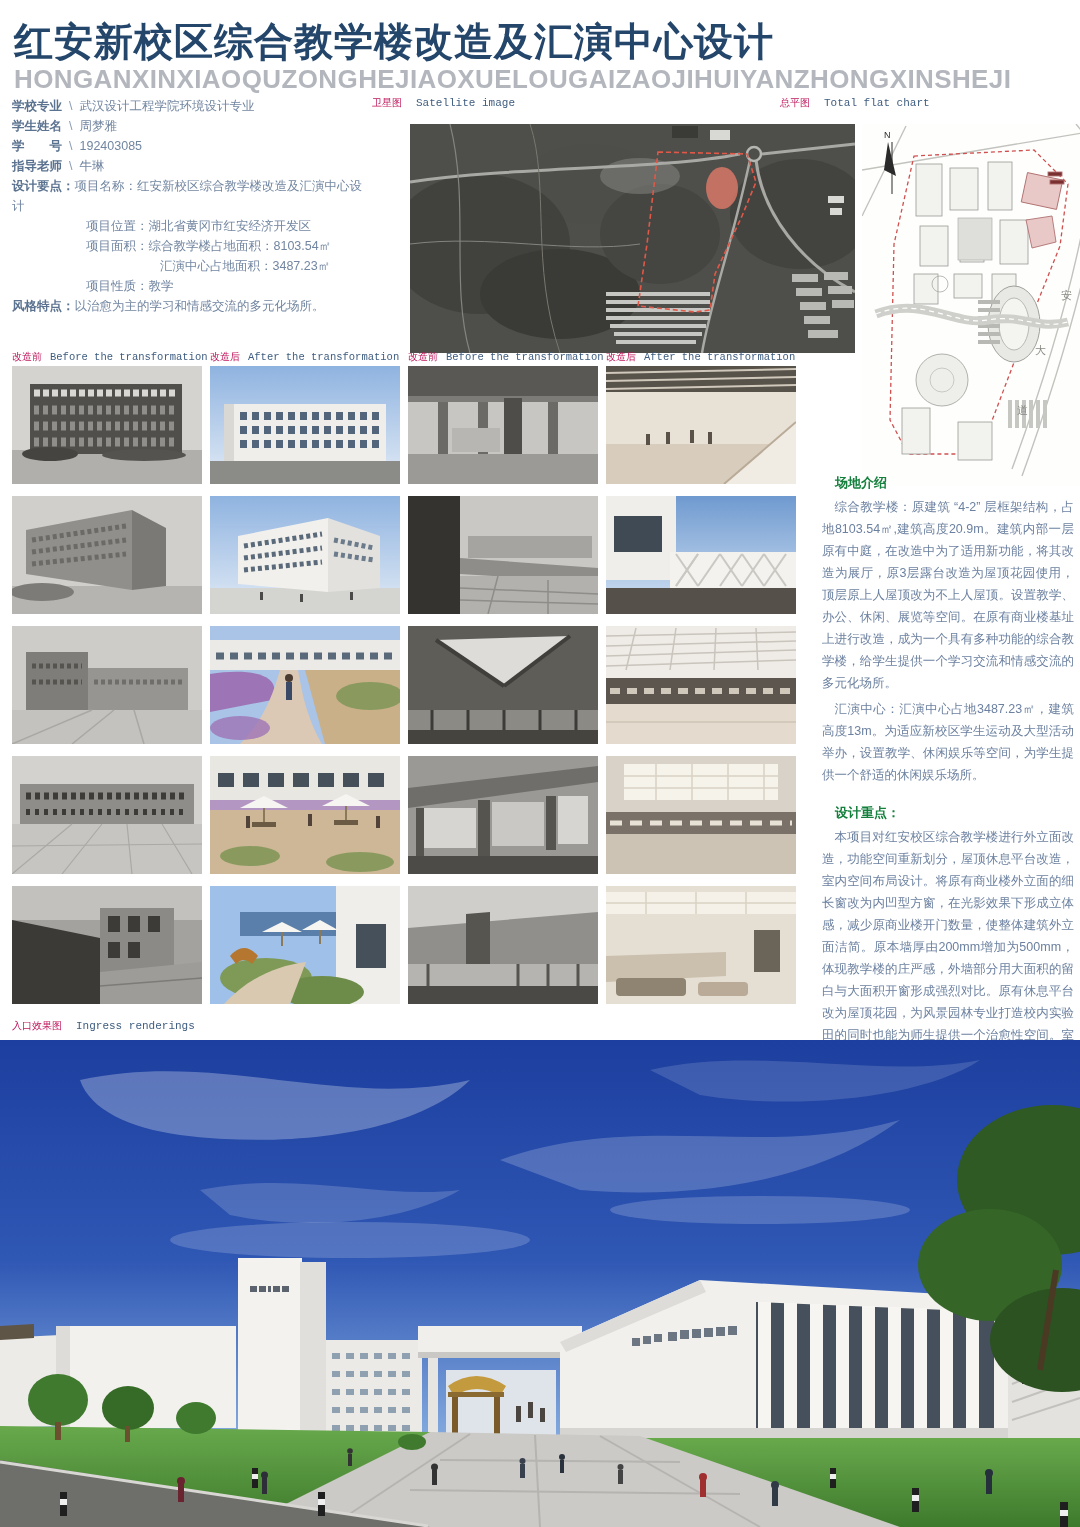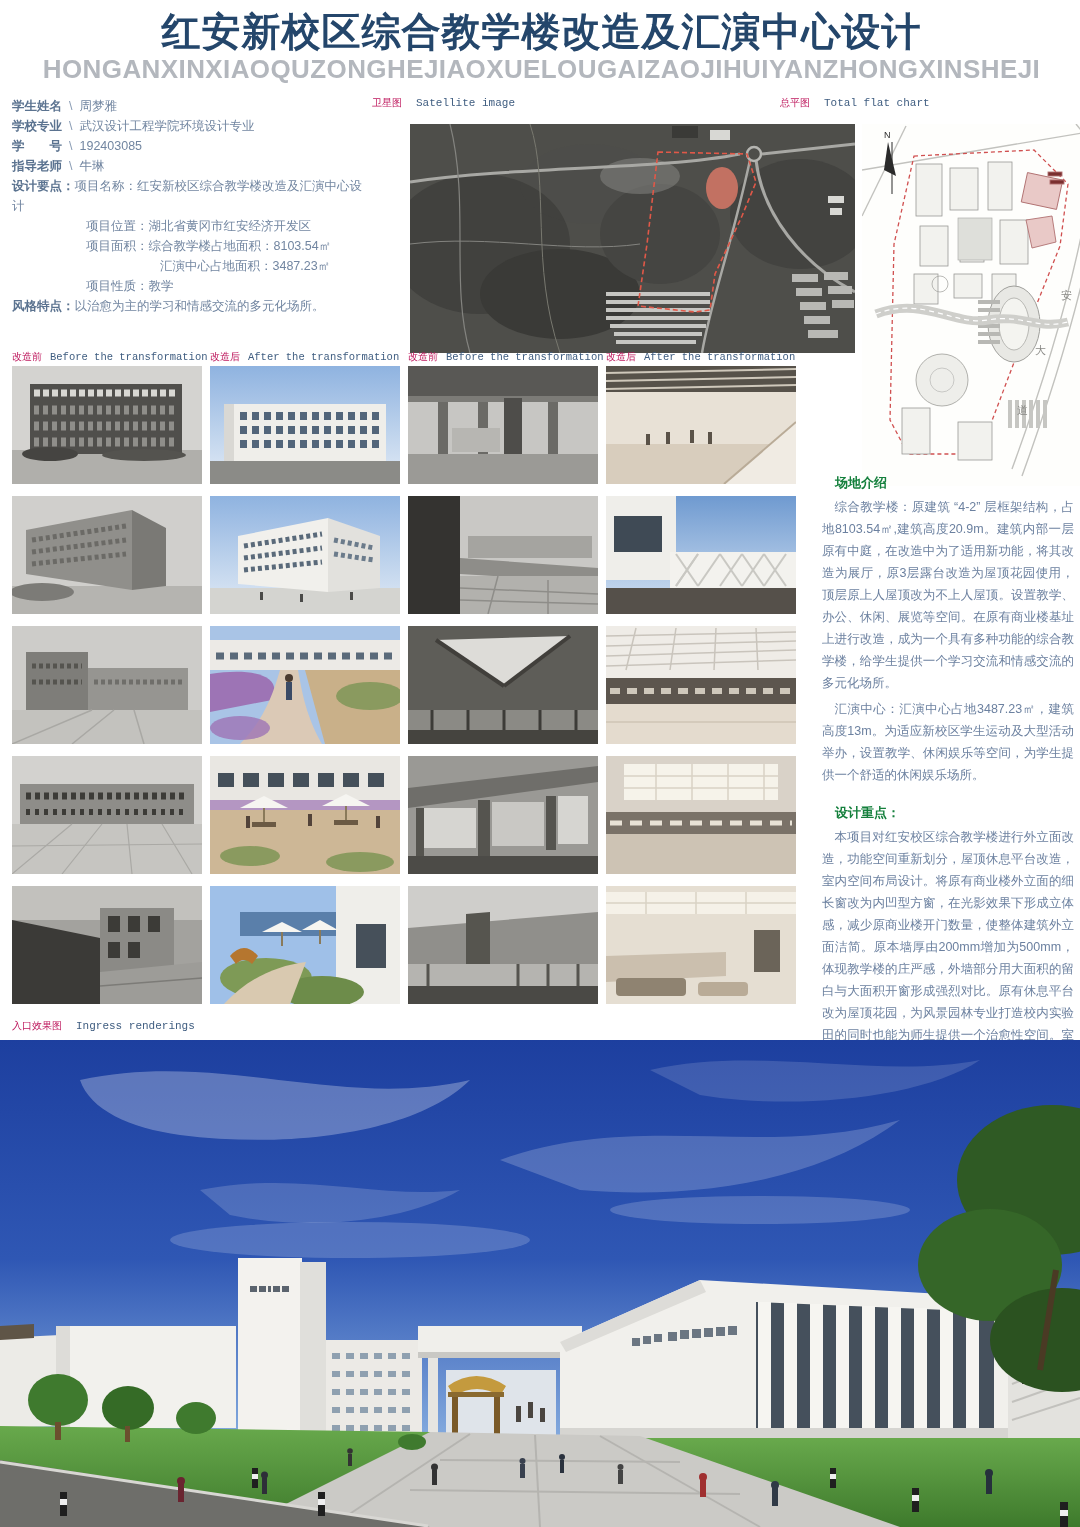--- a/index.html
+++ b/index.html
@@ -1,20 +1,20 @@
 <!DOCTYPE html>
 <html><head>
 <meta charset="utf-8">
 <style>
   html,body{margin:0;padding:0;background:#fff;}
   body{width:1080px;height:1527px;position:relative;font-family:"Liberation Sans","DejaVu Sans",sans-serif;}
   #board{position:absolute;inset:0;background:#fff;overflow:hidden;}
 
   
-  .hdr{position:absolute;left:14px;top:10px;width:1055px;text-align:center;}
+  .hdr{position:absolute;left:14px;top:20px;width:1055px;}
   .hdr h1{margin:0;font-size:39px;line-height:44px;font-weight:900;color:#24466b;letter-spacing:1px;}
   .hdr .sub{margin-top:3px;font-size:26px;line-height:24px;color:#b3b7bd;letter-spacing:.4px;font-weight:700;}
 
   
   .seclab{position:absolute;white-space:nowrap;}
   .seclab .cn{font-size:10px;font-weight:400;color:#be185d;}
   .seclab .en{font-size:11px;color:#3f5d80;margin-left:14px;font-family:"Liberation Mono","DejaVu Sans Mono",monospace;}
 
   
   .info{position:absolute;left:12px;top:96px;width:354px;font-size:12.5px;line-height:20px;color:#7286a1;}
@@ -73,22 +73,22 @@
       </linearGradient>
     </defs>
   </svg>
 
   <header class="hdr">
     <h1>红安新校区综合教学楼改造及汇演中心设计</h1>
     <div class="sub">HONGANXINXIAOQUZONGHEJIAOXUELOUGAIZAOJIHUIYANZHONGXINSHEJI</div>
   </header>
 
   <section class="info">
+    <p><span class="lbl">学校专业</span><span class="sep">\</span><span>武汉设计工程学院环境设计专业</span></p>
     <p><span class="lbl">学生姓名</span><span class="sep">\</span><span>周梦雅</span></p>
-    <p><span class="lbl">学校专业</span><span class="sep">\</span><span>武汉设计工程学院环境设计专业</span></p>
     <p><span class="lbl">学　　号</span><span class="sep">\</span><span>192403085</span></p>
     <p><span class="lbl">指导老师</span><span class="sep">\</span><span>牛琳</span></p>
     <p><span class="lbl">设计要点：</span><span>项目名称：红安新校区综合教学楼改造及汇演中心设计</span></p>
     <p class="ind1">项目位置：湖北省黄冈市红安经济开发区</p>
     <p class="ind1">项目面积：综合教学楼占地面积：8103.54㎡</p>
     <p class="ind2">汇演中心占地面积：3487.23㎡</p>
     <p class="ind1">项目性质：教学</p>
     <p><span class="lbl">风格特点：</span><span>以治愈为主的学习和情感交流的多元化场所。</span></p>
   </section>
 

